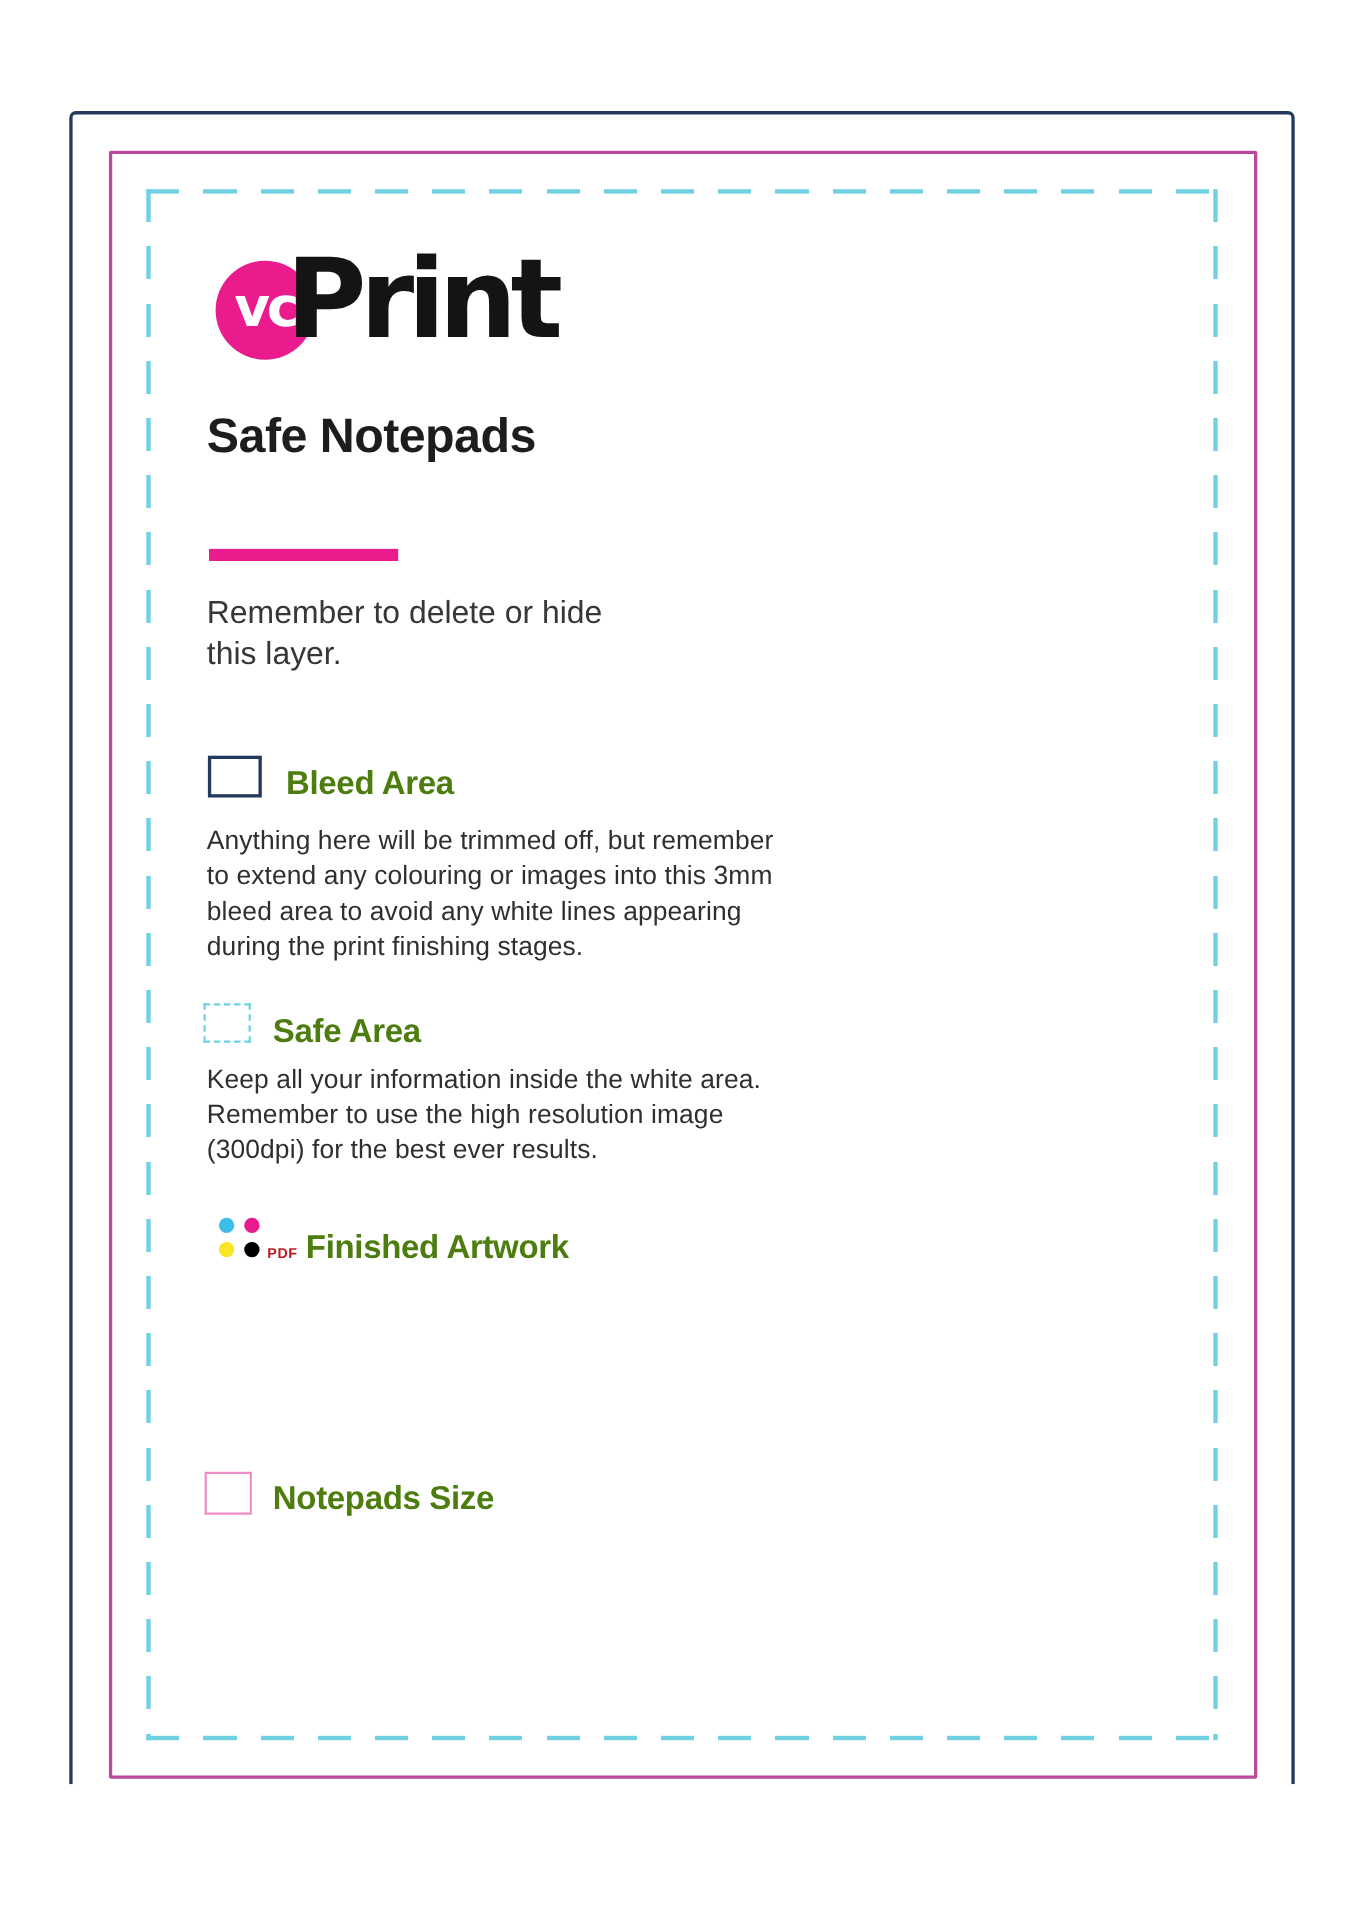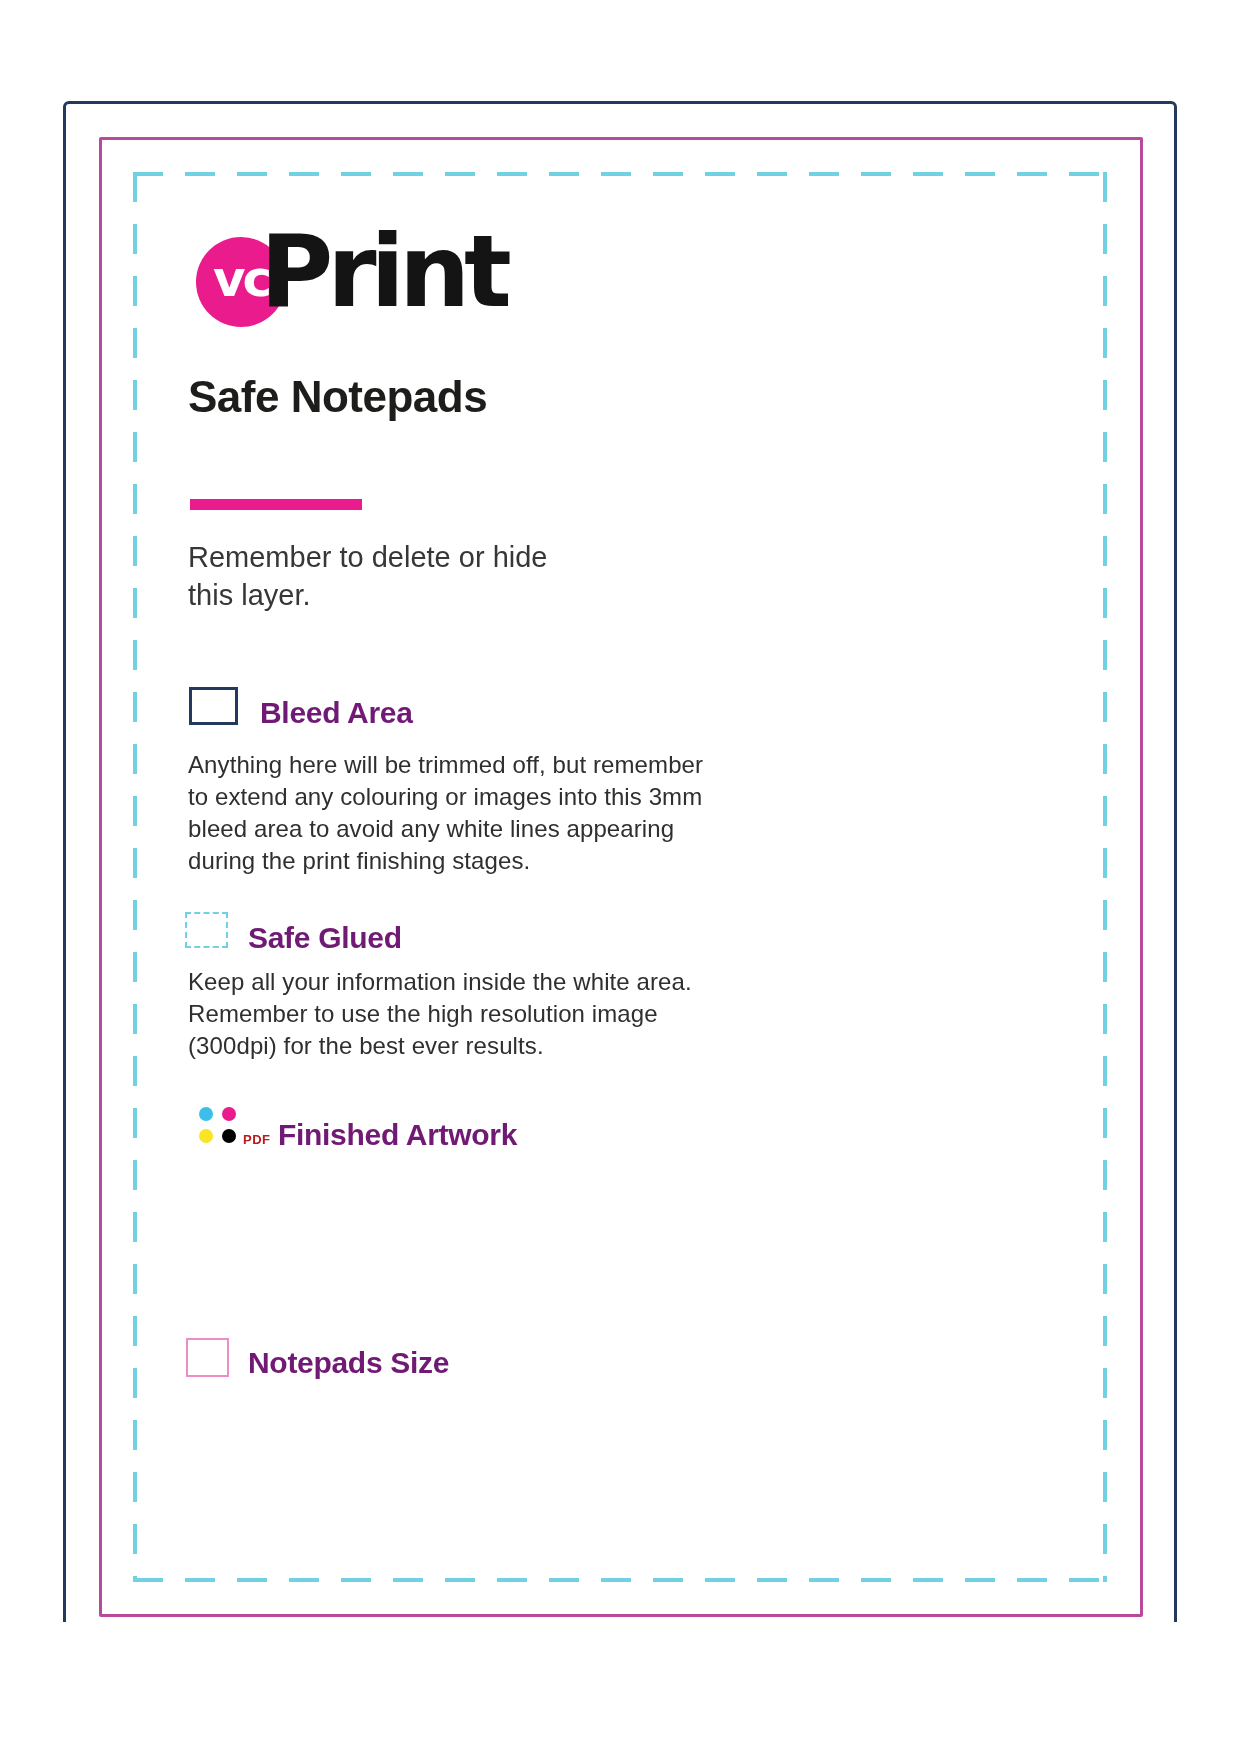--- a/index.html
+++ b/index.html
@@ -60,21 +60,21 @@
     left:188px; top:423px; margin:0; font-size:52px; font-weight:700;
     letter-spacing:-1.5px; color:#1d1d1b;
   }
   .title-underline { left:190px; top:499px; width:172px; height:11px; background:#ea1b8d; }
   .layer-note {
     left:188px; top:538px; margin:0; font-size:29px; line-height:38px;
     color:#373737; white-space:pre-line;
   }
 
   
-  .section-heading { margin:0; font-size:30px; font-weight:700; color:#701a75; letter-spacing:-0.3px; }
+  .section-heading { margin:0; font-size:30px; font-weight:700; color:#4d7c0f; letter-spacing:-0.3px; }
   .section-body {
     margin:0; left:188px; font-size:24px; line-height:32px;
     color:#2f2f2f; white-space:pre-line; letter-spacing:0.1px;
   }
 
   .bleed-icon  { left:189px; top:687px; width:49px; height:38px; border:3px solid #23395d; background:#fff; }
   .safe-icon   { left:185px; top:912px; width:43px; height:36px; border:2px dashed #6fd1e2; background:#fff; }
   .size-icon   { left:186px; top:1338px; width:43px; height:39px; border:2px solid #ef8cc6; background:#fff; }
 
   .cmyk-icon { left:199px; top:1107px; width:38px; height:36px; }
@@ -117,21 +117,21 @@
 this layer.</p>
 
   <div class="abs bleed-icon"></div>
   <h2 class="abs section-heading h-bleed">Bleed Area</h2>
   <p class="abs section-body b-bleed">Anything here will be trimmed off, but remember
 to extend any colouring or images into this 3mm
 bleed area to avoid any white lines appearing
 during the print finishing stages.</p>
 
   <div class="abs safe-icon"></div>
-  <h2 class="abs section-heading h-safe">Safe Glued</h2>
+  <h2 class="abs section-heading h-safe">Safe Area</h2>
   <p class="abs section-body b-safe">Keep all your information inside the white area.
 Remember to use the high resolution image
 (300dpi) for the best ever results.</p>
 
   <div class="abs cmyk-icon">
     <span class="dot dot-c"></span>
     <span class="dot dot-m"></span>
     <span class="dot dot-y"></span>
     <span class="dot dot-k"></span>
   </div>

